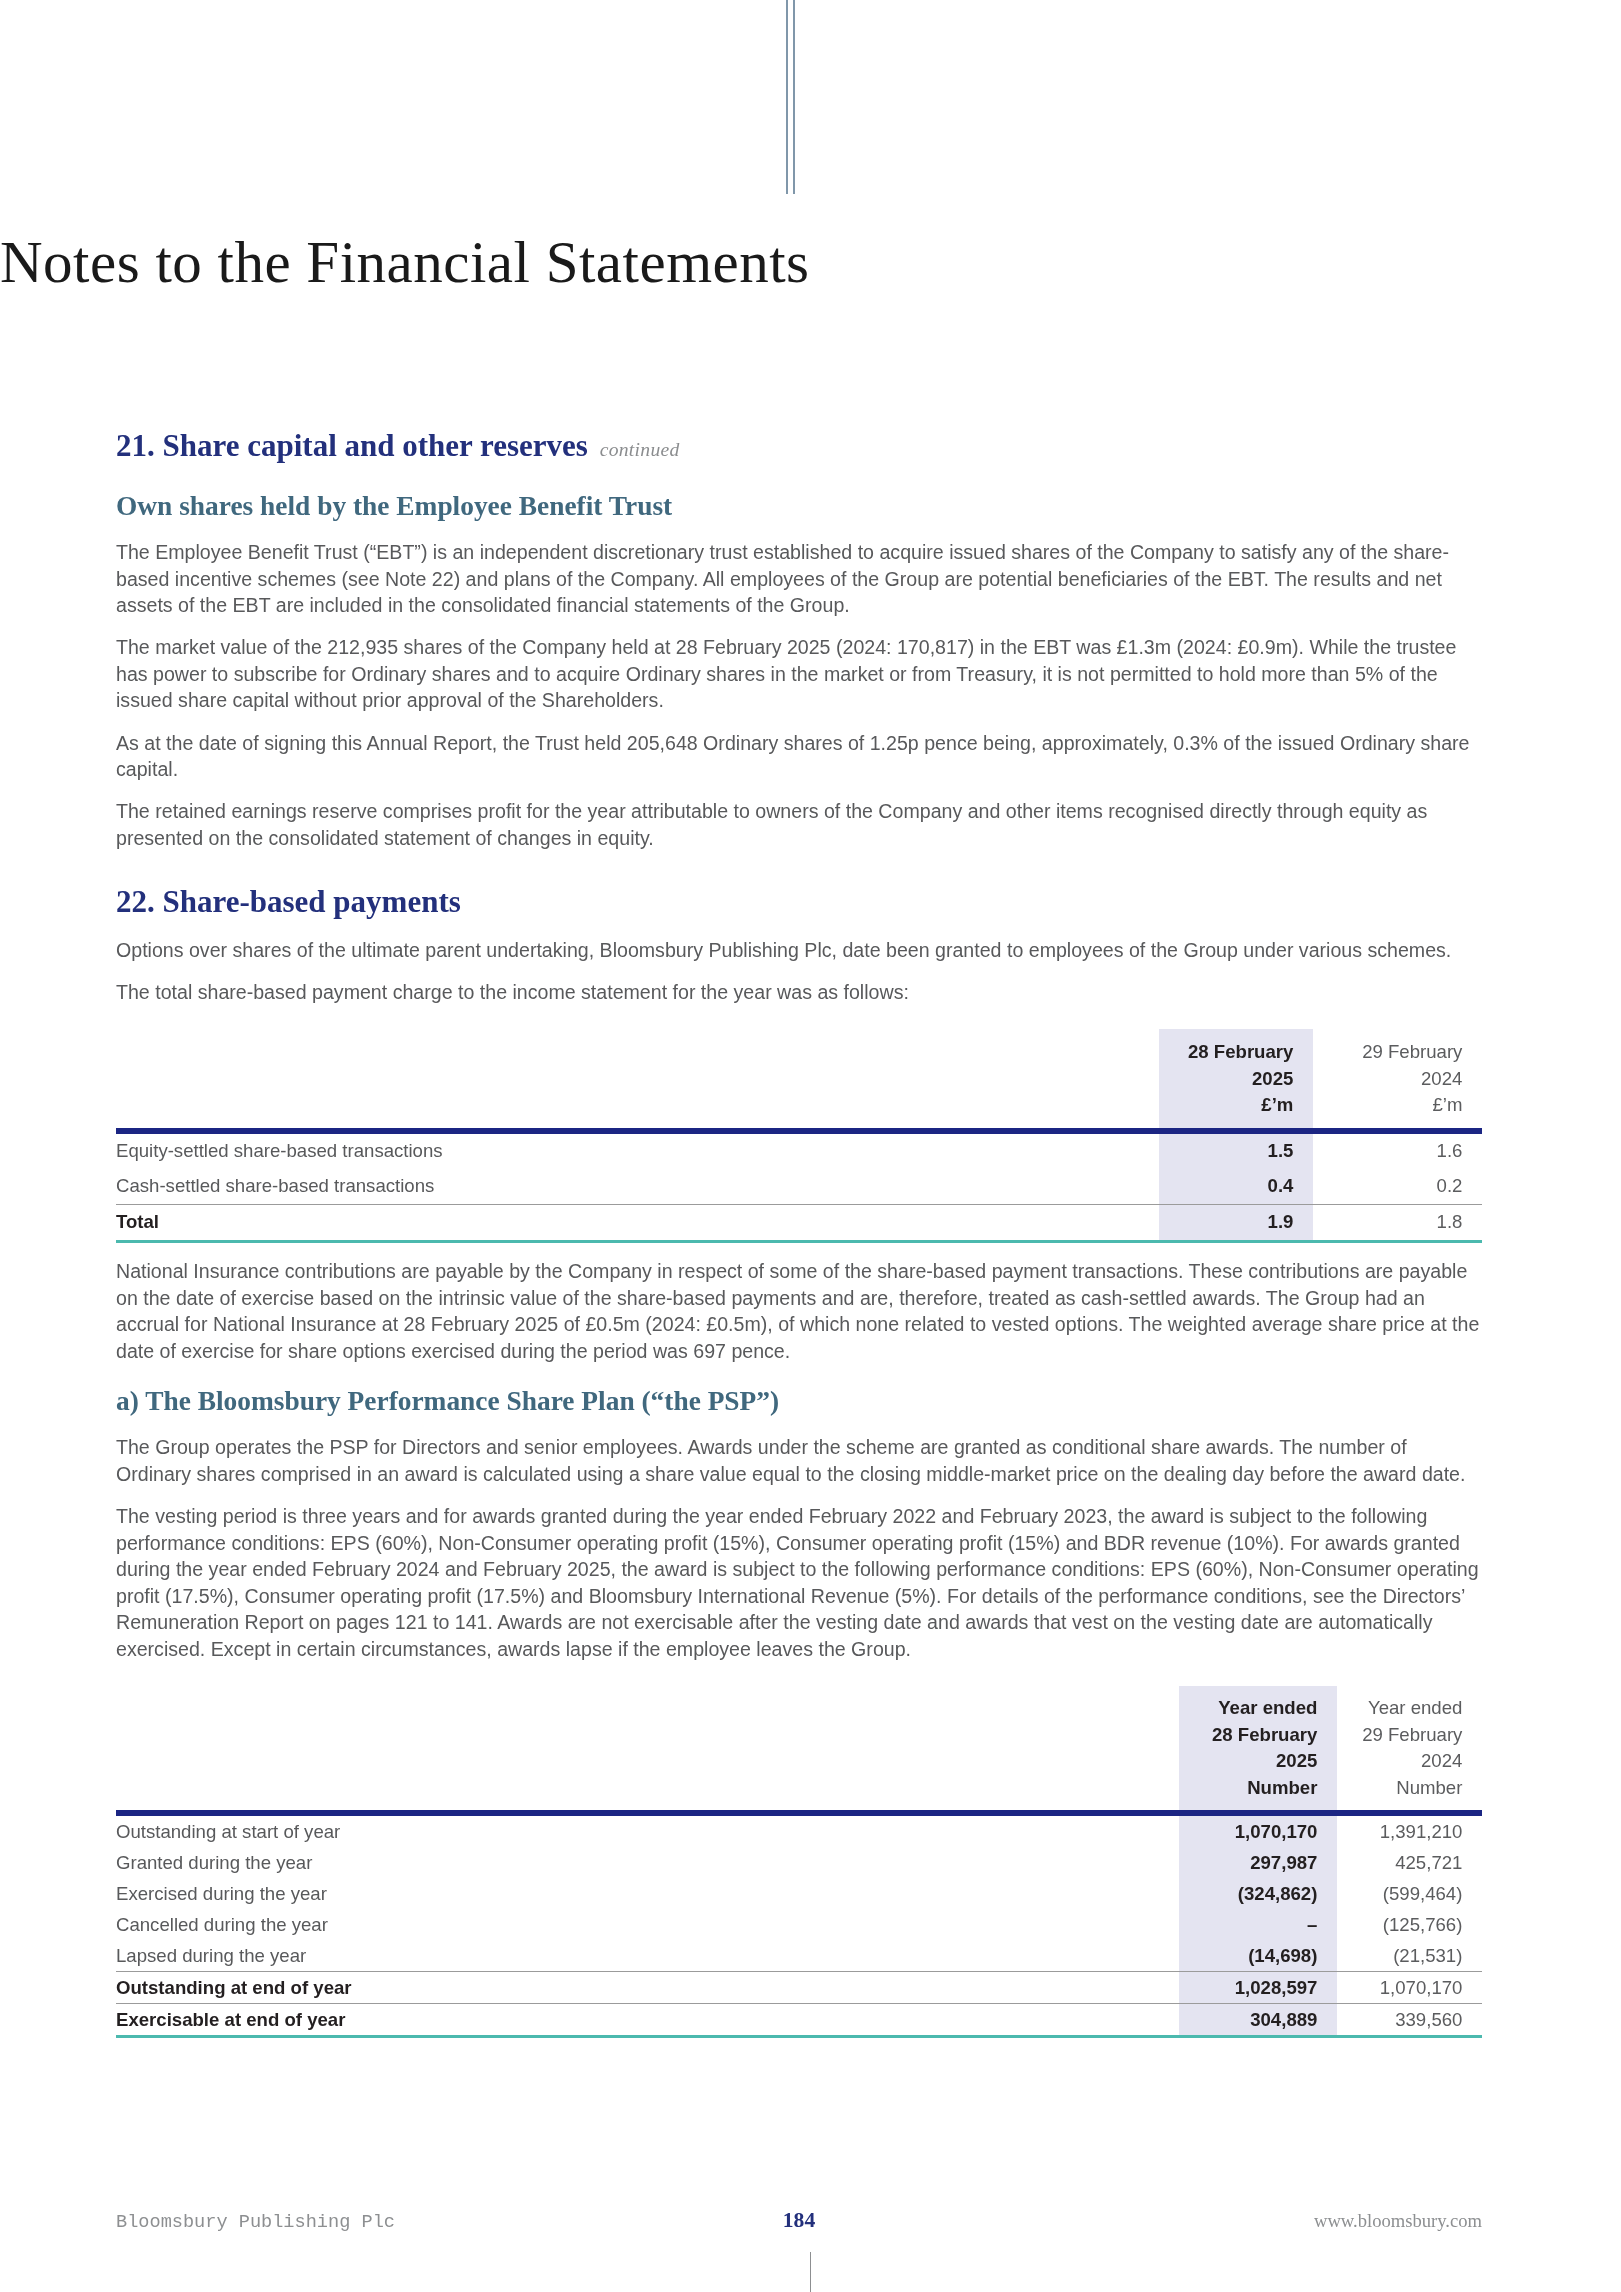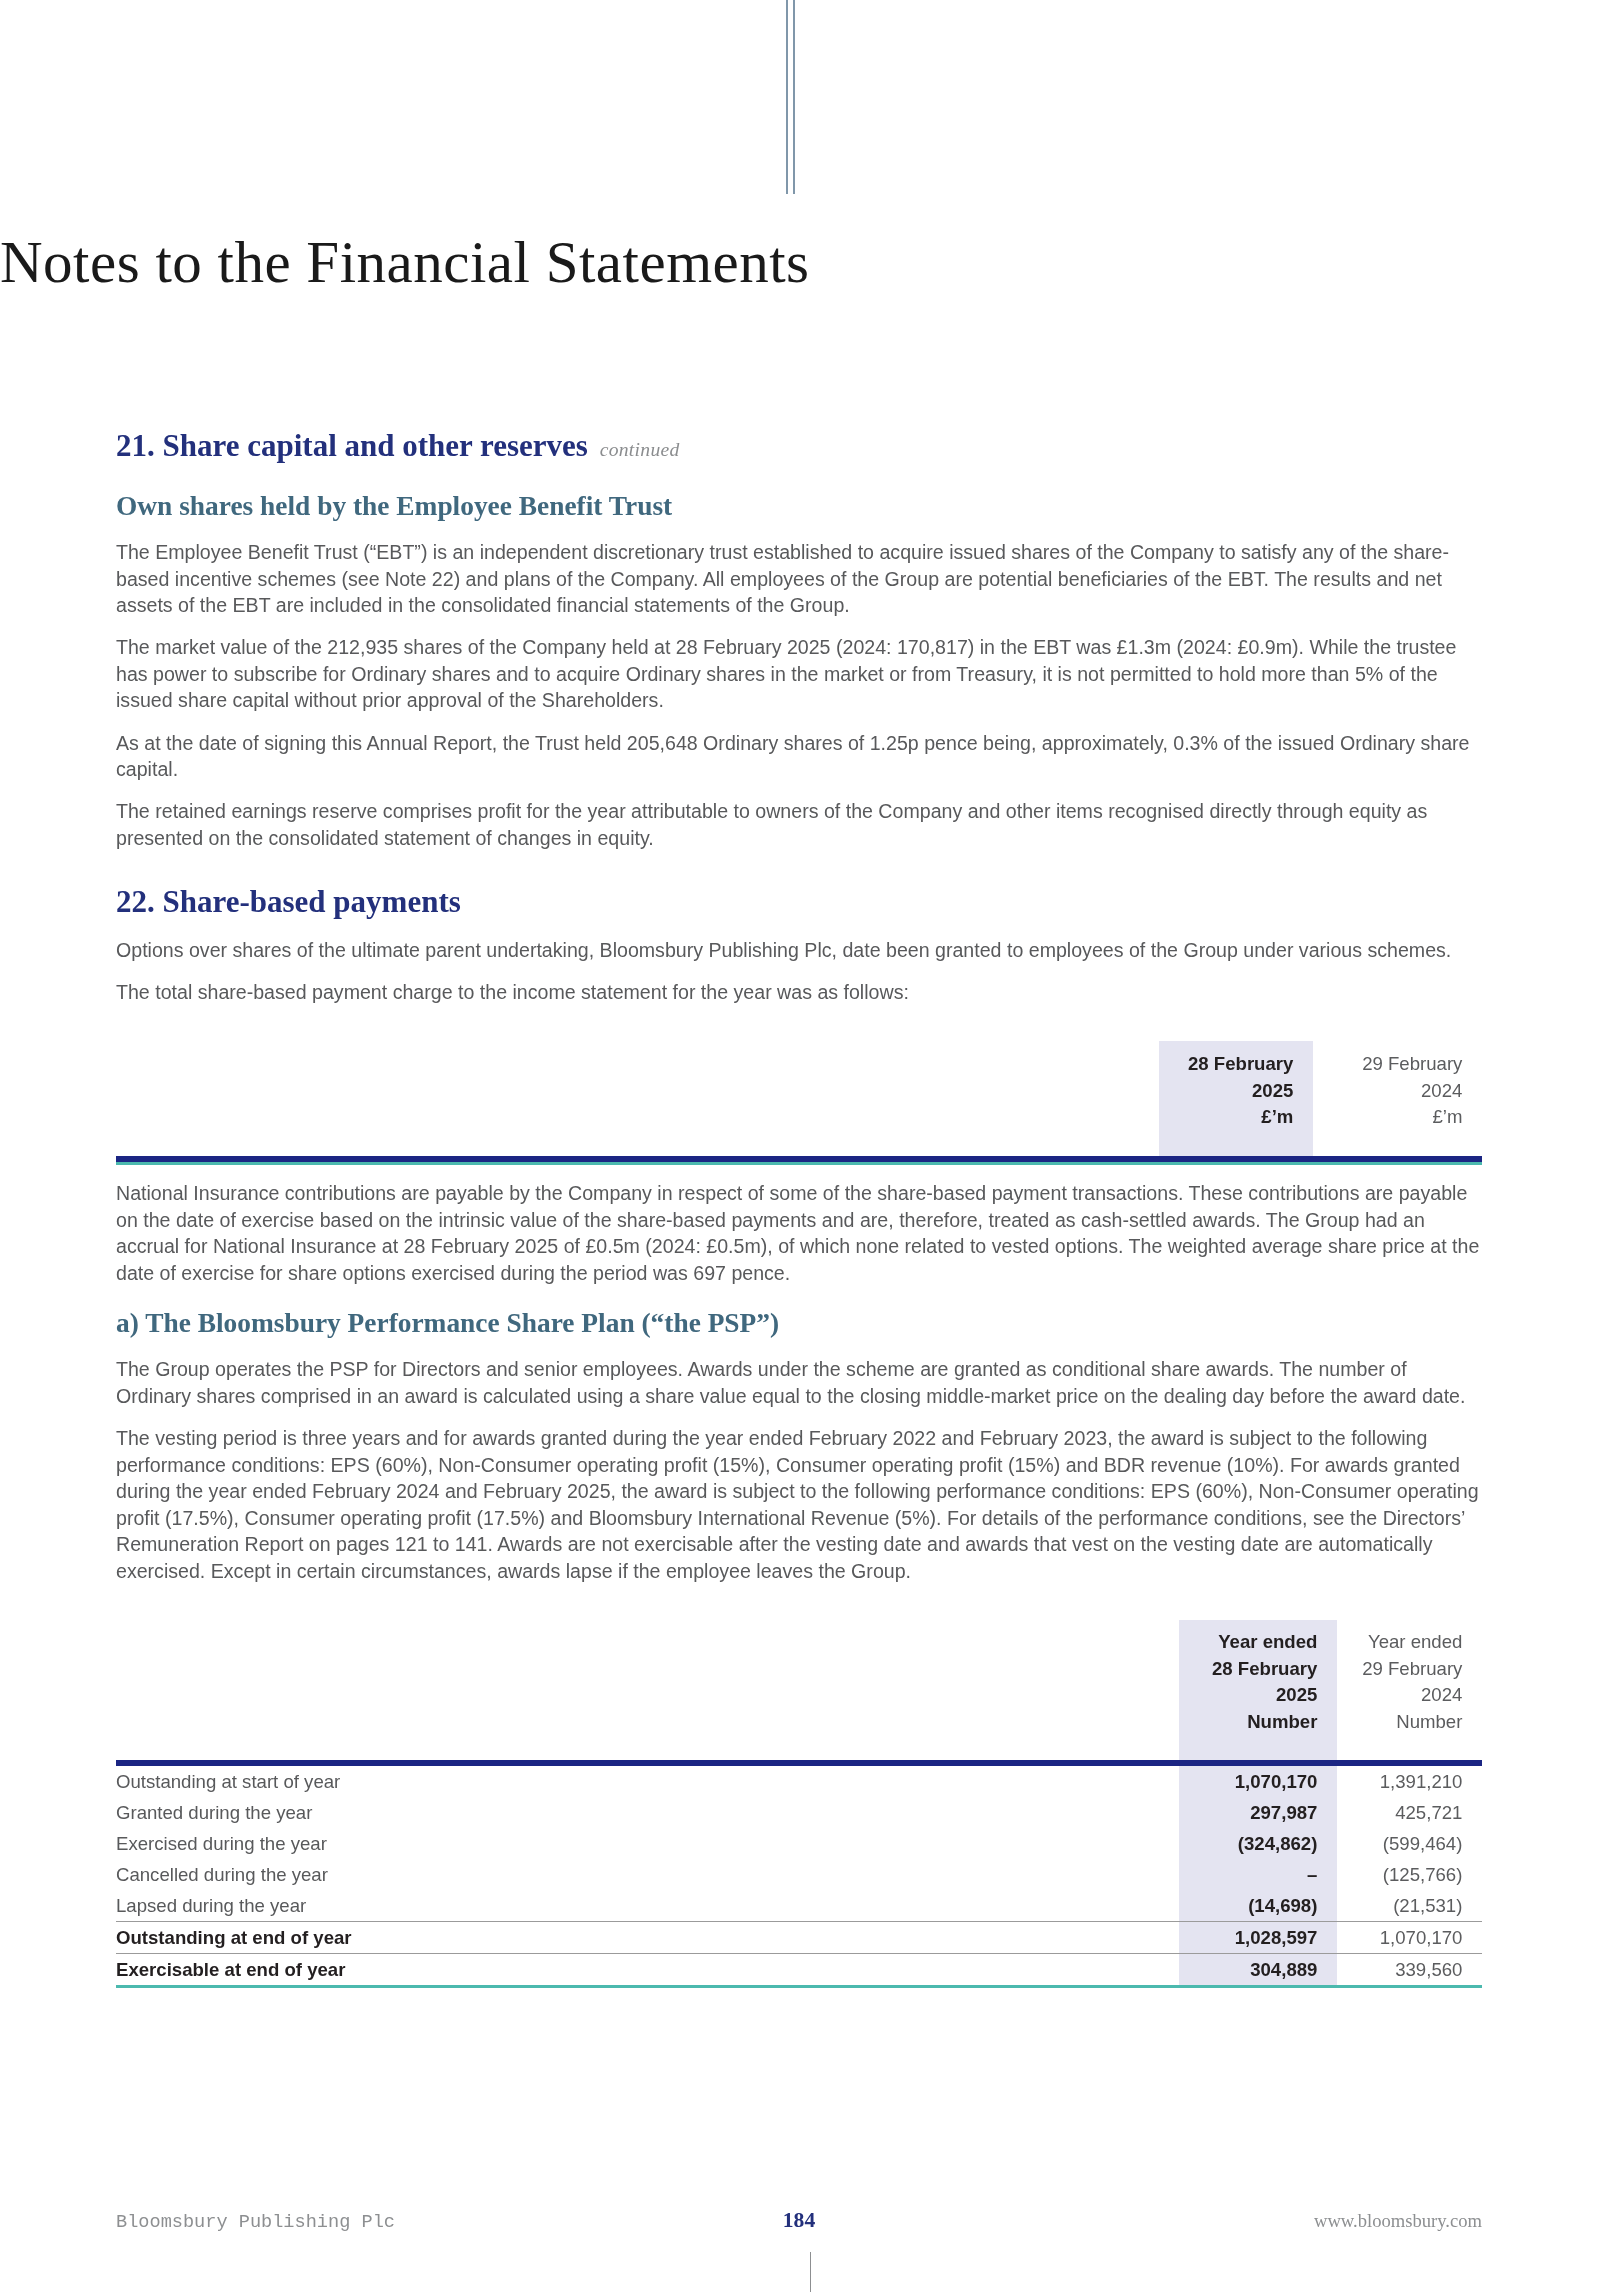--- a/index.html
+++ b/index.html
@@ -52,21 +52,21 @@
   .cell.label{flex:1;display:flex;align-items:center;color:#58595b;}
   .cell.c2025{background:#e4e4f1;text-align:right;padding-right:19.6px;
     display:flex;align-items:center;justify-content:flex-end;
     font-weight:bold;color:#231f20;}
   .cell.c2024{text-align:right;padding-right:19.6px;
     display:flex;align-items:center;justify-content:flex-end;color:#5b5c5e;}
   .t1 .c2025{width:154px;} .t1 .c2024{width:169px;}
   .t2 .c2025{width:158px;} .t2 .c2024{width:145px;}
 
   .t-head{border-bottom:6.9px solid #1b2583;}
-  .t-head .cell{display:block;padding-top:9.8px;padding-bottom:25px;margin-top:12px;}
+  .t-head .cell{display:block;padding-top:9.8px;padding-bottom:9px;}
   .t-head .c2025 span, .t-head .c2024 span{display:block;line-height:26.5px;}
   .t-head .c2025{font-weight:bold;color:#231f20;}
   .t-head .c2024{font-weight:normal;color:#5b5c5e;}
 
   .t-body .t-row{height:35px;}
   .t2 .t-body .t-row{height:31px;}
   .t-row.rule-above{border-top:1px solid #9b9b9b;}
   .t-row.bold .label, .t-row.bold .c2025{font-weight:bold;color:#231f20;}
 
   
@@ -111,20 +111,40 @@
           <span>28 February</span>
           <span>2025</span>
           <span>£’m</span>
         </div>
         <div class="cell c2024">
           <span>29 February</span>
           <span>2024</span>
           <span>£’m</span>
         </div>
       </div>
+      <div class="t-body">
+
+          <div class="t-row">
+            <div class="cell label">Equity-settled share-based transactions</div>
+            <div class="cell c2025">1.5</div>
+            <div class="cell c2024">1.6</div>
+          </div>
+
+          <div class="t-row">
+            <div class="cell label">Cash-settled share-based transactions</div>
+            <div class="cell c2025">0.4</div>
+            <div class="cell c2024">0.2</div>
+          </div>
+
+          <div class="t-row bold rule-above">
+            <div class="cell label">Total</div>
+            <div class="cell c2025">1.9</div>
+            <div class="cell c2024">1.8</div>
+          </div>
+        </div>
     </div>
 
     <p class="body mt-lg">National Insurance contributions are payable by the Company in respect of some of the share-based payment transactions. These contributions are payable on the date of exercise based on the intrinsic value of the share-based payments and are, therefore, treated as cash-settled awards. The Group had an accrual for National Insurance at 28 February 2025 of £0.5m (2024: £0.5m), of which none related to vested options. The weighted average share price at the date of exercise for share options exercised during the period was 697 pence.</p>
 
     <h3 class="sub">a) The Bloomsbury Performance Share Plan (“the PSP”)</h3>
     <p class="body">The Group operates the PSP for Directors and senior employees. Awards under the scheme are granted as conditional share awards. The number of Ordinary shares comprised in an award is calculated using a share value equal to the closing middle-market price on the dealing day before the award date.</p>
     <p class="body mt-md">The vesting period is three years and for awards granted during the year ended February 2022 and February 2023, the award is subject to the following performance conditions: EPS (60%), Non-Consumer operating profit (15%), Consumer operating profit (15%) and BDR revenue (10%). For awards granted during the year ended February 2024 and February 2025, the award is subject to the following performance conditions: EPS (60%), Non-Consumer operating profit (17.5%), Consumer operating profit (17.5%) and Bloomsbury International Revenue (5%). For details of the performance conditions, see the Directors’ Remuneration Report on pages 121 to 141. Awards are not exercisable after the vesting date and awards that vest on the vesting date are automatically exercised. Except in certain circumstances, awards lapse if the employee leaves the Group.</p>
 
     <div class="table t2">
       <div class="t-row t-head">

